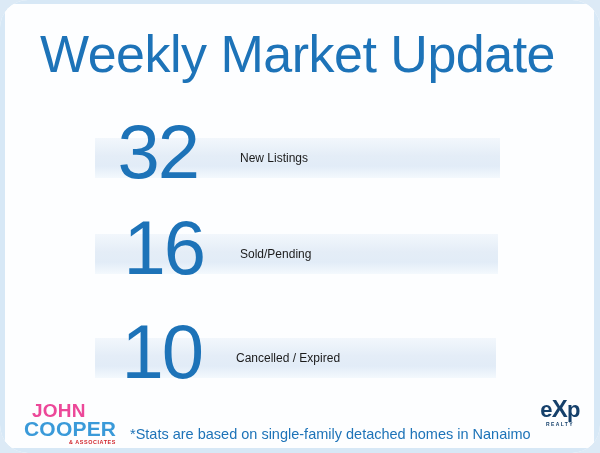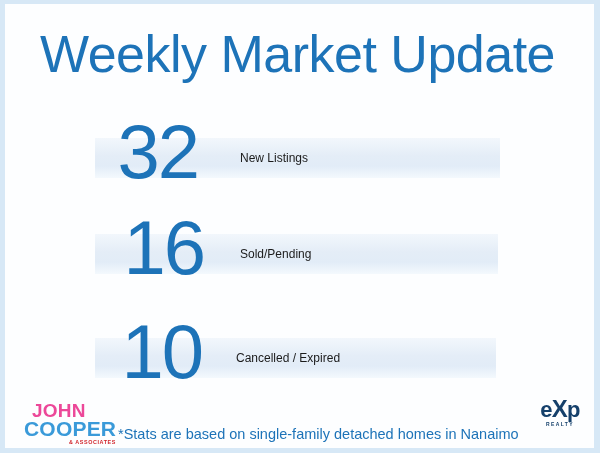--- a/index.html
+++ b/index.html
@@ -14,20 +14,21 @@
     background: #dceaf6;
   }
 
   #slide {
     position: relative;
     width: 600px;
     height: 453px;
     box-sizing: border-box;
     background: #ffffff;
     overflow: hidden;
+    border-radius: 28px;
   }
 
   
   .edge {
     position: absolute;
     background: #d7e8f6;
     pointer-events: none;
   }
   .edge-left   { left: 0;   top: 0;    width: 5px;  height: 453px; }
   .edge-right  { right: 0;  top: 0;    width: 6px;  height: 453px; }
@@ -103,21 +104,21 @@
     color: #1b1b1b;
     white-space: nowrap;
   }
   .label-0 { left: 240px; }
   .label-1 { left: 240px; }
   .label-2 { left: 236px; }
 
   
   .footer-note {
     position: absolute;
-    left: 118px;
+    left: 130px;
     top: 424px;
     width: 470px;
     font-size: 14.5px;
     line-height: 20px;
     color: #1d73b8;
     white-space: nowrap;
   }
 
   
   .jc-logo {

